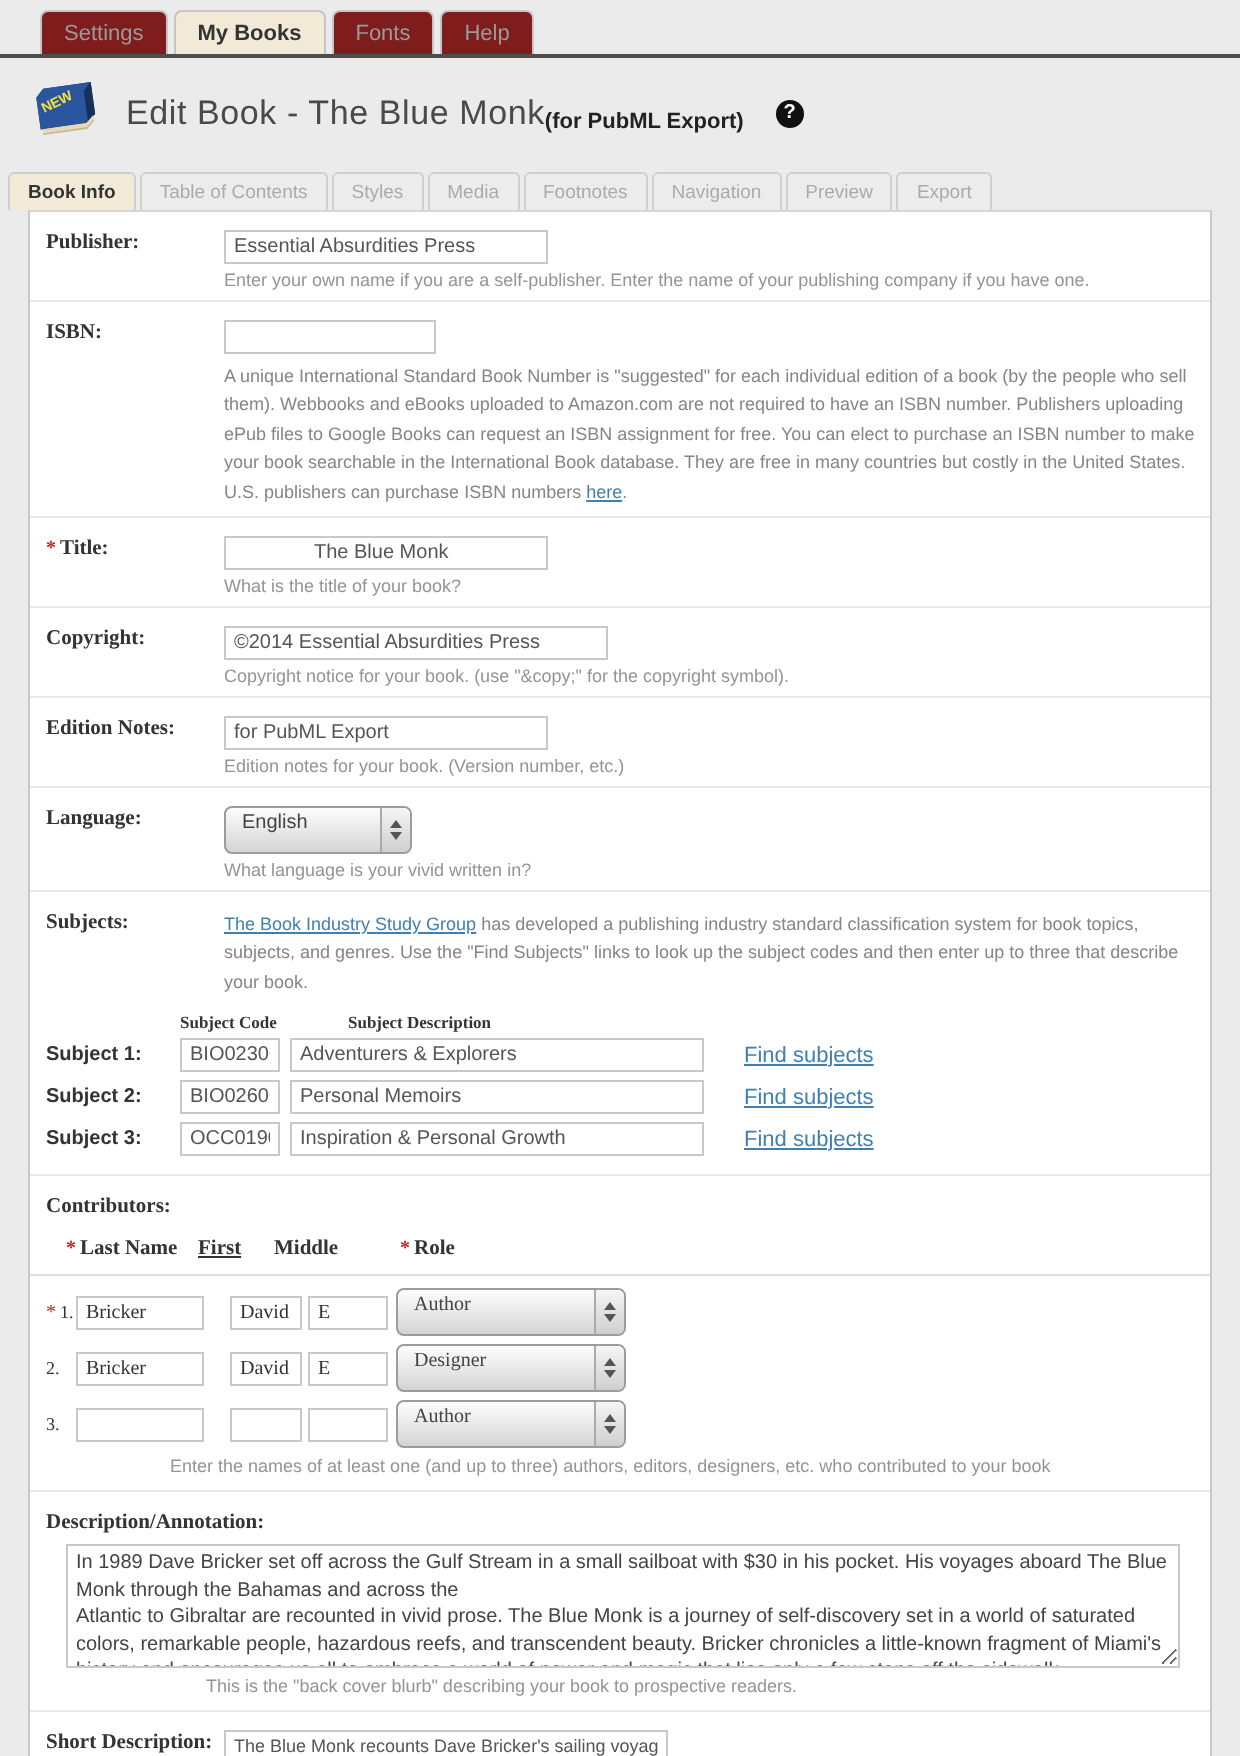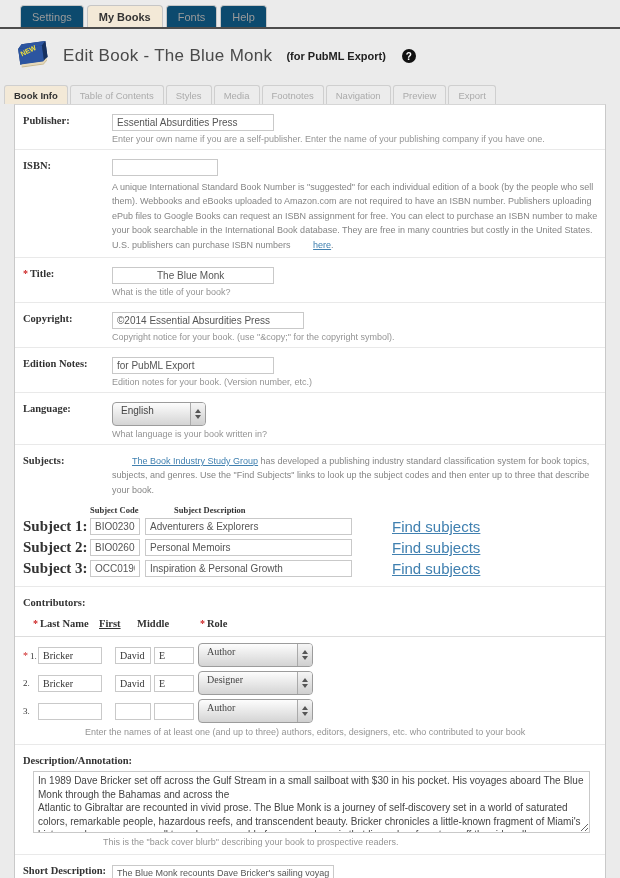--- a/index.html
+++ b/index.html
@@ -6,27 +6,27 @@
   html,body { width: 620px; height: 878px; overflow: hidden; }
   body {
     background: #ebebeb;
     font-family: "Liberation Sans", sans-serif;
     color: #444;
   }
   
   .topbar { padding: 5px 0 0 20px; display: flex; gap: 3px; border-bottom: 2px solid #4d4d4d; }
   .tab {
     padding: 5px 11px 4px; font-size: 11px; color: #9a9a9a;
-    background: #0c4a6e; border: 1px solid #c6c6c6; border-bottom: none;
+    background: #7f1d1d; border: 1px solid #c6c6c6; border-bottom: none;
     border-radius: 4px 4px 0 0; cursor: pointer;
   }
   .tab.active { background: #f3e9d7; color: #333; font-weight: bold; }
   
   .header { display: flex; align-items: center; gap: 12px; padding: 8px 0 10px 13px; }
-  .title-wrap { display: flex; align-items: center; gap: 14px; }
+  .title-wrap { display: flex; align-items: flex-end; gap: 0; }
   .page-title { font-size: 17px; color: #4a4a4a; letter-spacing: .3px; }
   .page-subtitle { font-size: 11px; font-weight: bold; color: #222; }
   .help-circle {
     width: 14px; height: 14px; border-radius: 50%; background: #111; color: #fff;
     font-size: 10px; font-weight: bold; display: inline-flex; align-items: center;
     justify-content: center; margin-left: 4px; align-self: center; cursor: pointer;
   }
   
   .subtabs { padding-left: 4px; display: flex; gap: 2px; }
   .subtab {
@@ -47,43 +47,43 @@
     font-family: "Liberation Serif", serif; font-weight: bold; font-size: 10.5px; color: #333;
   }
   .req { color: #cc2222; font-size: 10px; margin-right: 2px; }
   .fcontent { flex: 1; }
   input.txt {
     border: 1px solid #c9c9c9; font-size: 10px; color: #555; height: 17px;
     padding: 1px 4px; font-family: "Liberation Sans", sans-serif; background: #fff;
   }
   .help { font-size: 9px; color: #949494; margin-top: 3px; }
   .para { font-size: 9px; color: #858585; line-height: 1.6; margin-top: 4px; width: 488px; }
-  a.lnk { color: #4080b0; text-decoration: underline; cursor: pointer; margin-left: 20px; }
+  a.lnk { color: #4080b0; text-decoration: underline; cursor: pointer; }
   
   .selectbox {
     display: inline-flex; align-items: stretch; height: 24px;
     border: 1px solid #9c9c9c; border-radius: 4px; overflow: hidden;
     background: linear-gradient(#fdfdfd, #d4d4d4); cursor: pointer;
   }
   .selectbox .val { font-size: 10px; color: #444; padding: 2px 8px 0; flex: 1; }
   .selectbox .stepper {
     width: 15px; border-left: 1px solid #aaa; display: flex; flex-direction: column;
     align-items: center; justify-content: center; gap: 2px;
     background: linear-gradient(#f5f5f5, #cfcfcf);
   }
   .tri-up { width: 0; height: 0; border-left: 3px solid transparent; border-right: 3px solid transparent; border-bottom: 4px solid #555; }
   .tri-down { width: 0; height: 0; border-left: 3px solid transparent; border-right: 3px solid transparent; border-top: 4px solid #555; }
   
   .subj-headers { display: flex; font-family: "Liberation Serif", serif; font-weight: bold; font-size: 8.5px; color: #333; margin: 8px 0 3px 67px; }
   .subj-headers .h-code { width: 84px; }
   .subj-row { display: flex; align-items: center; margin-bottom: 4px; }
-  .subj-lbl { width: 67px; flex-shrink: 0; font-family: Liberation Serif, serif; font-weight: bold; font-size: 15px; color: #333; }
+  .subj-lbl { width: 67px; flex-shrink: 0; font-family: Liberation Sans, sans-serif; font-weight: bold; font-size: 10px; color: #333; }
   .subj-code { width: 50px; margin-right: 5px; }
   .subj-desc { width: 207px; margin-right: 20px; }
-  .find-link { font-size: 15px; }
+  .find-link { font-size: 11px; }
   
   .con-headers { display: flex; font-family: "Liberation Serif", serif; font-weight: bold; font-size: 10.5px; color: #333; margin: 10px 0 7px 10px; }
   .ch-last { width: 66px; } .ch-first { width: 38px; text-decoration: underline; } .ch-middle { width: 63px; }
   .con-sep { border-bottom: 1px solid #ddd; margin: 0 -8px 6px; }
   .con-row { display: flex; align-items: center; margin-bottom: 4px; }
   .con-num { width: 15px; flex-shrink: 0; font-family: "Liberation Serif", serif; font-size: 9px; color: #333; text-align: left; }
   .con-row input.txt { font-family: "Liberation Serif", serif; color: #333; }
   .in-last { width: 64px; margin-right: 13px; }
   .in-first { width: 36px; margin-right: 3px; }
   .in-middle { width: 40px; margin-right: 4px; }
@@ -186,21 +186,21 @@
   <div class="frow">
     <div class="lbl">Language:</div>
     <div class="fcontent">
       <div class="selectbox" style="width:94px">
         <span class="val">English</span>
         <span class="stepper">
             <span class="tri-up"></span>
             <span class="tri-down"></span>
           </span>
       </div>
-      <div class="help">What language is your book written in?</div>
+      <div class="help">What language is your vivid written in?</div>
     </div>
   </div>
 
   <div class="frow" style="display:block">
     <div style="display:flex">
       <div class="lbl">Subjects:</div>
       <div class="para" style="margin-top:2px"><a class="lnk">The Book Industry Study Group</a><span> has developed a publishing industry standard classification system for book topics, subjects, and genres. Use the "Find Subjects" links to look up the subject codes and then enter up to three that describe your book.</span></div>
     </div>
     <div class="subj-headers">
       <span class="h-code">Subject Code</span>

